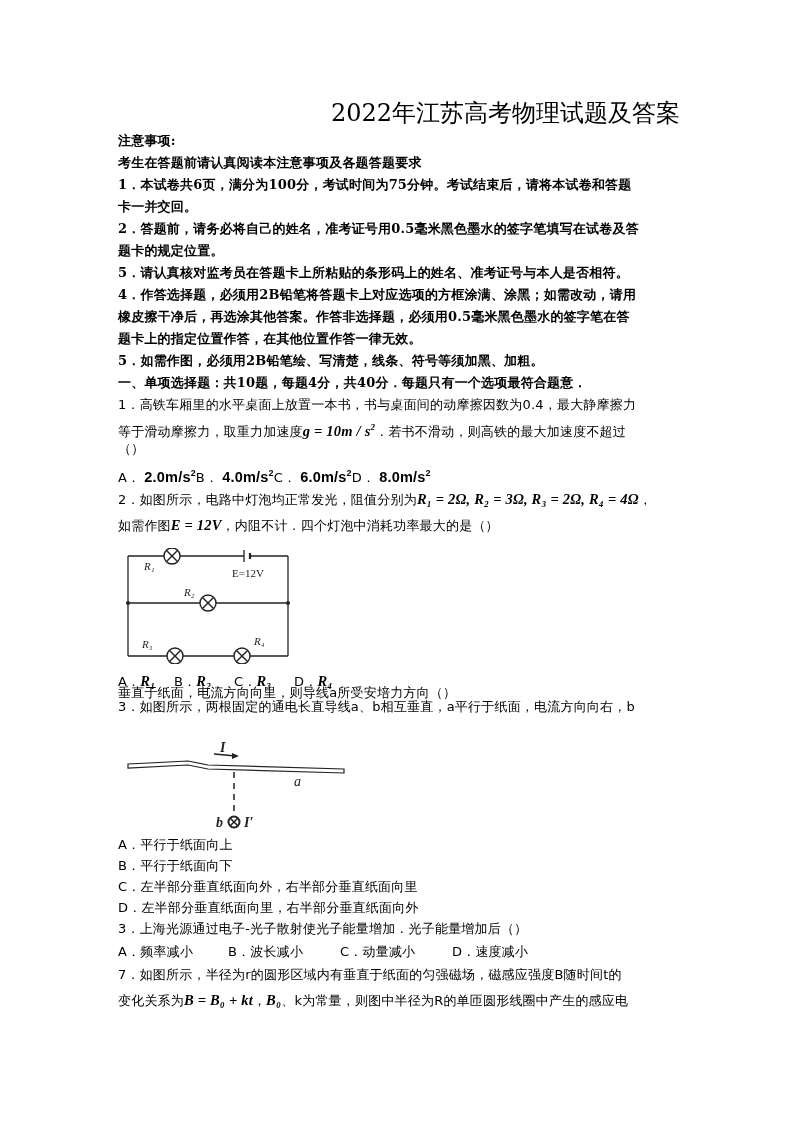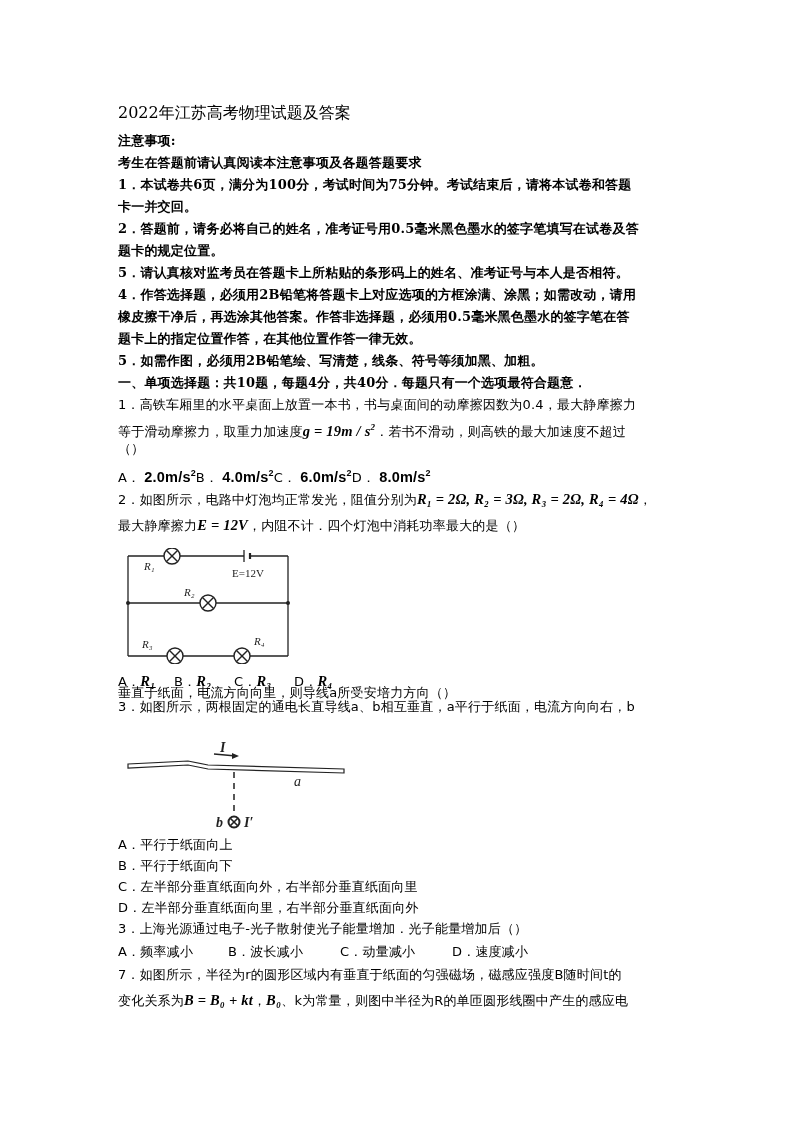--- a/index.html
+++ b/index.html
@@ -4,21 +4,21 @@
   <style>
     html, body { margin: 0; padding: 0; background: #ffffff; }
     body {
       width: 794px; height: 1123px; position: relative; overflow: hidden;
       font-family: "DejaVu Serif", "Liberation Serif", serif;
       color: #000;
     }
     .page { position: absolute; left: 118px; top: 0; width: 562px; }
     .title {
       position: absolute; left: 0; width: 562px; top: 100px;
-      text-align: left; font-size: 16px; line-height: 26px;
+      text-align: right; font-size: 24px; line-height: 26px;
       font-family: "DejaVu Serif", "Liberation Serif", serif;
     }
     .line {
       position: absolute; left: 0; white-space: nowrap;
       font-size: 13px; line-height: 22px; letter-spacing: 0.2px;
     }
     .bold { font-weight: bold; }
     .plain { font-family: "DejaVu Sans", "Liberation Sans", sans-serif; font-size: 13px; }
     .math { font-family: "Liberation Serif", "DejaVu Serif", serif; font-weight: bold; font-style: italic; font-size: 14.5px; }
     .mathu { font-family: Liberation Sans, sans-serif; font-weight: bold; font-size: 14.5px; }
@@ -41,32 +41,32 @@
   <div class="line bold" style="top:240px">题卡的规定位置。</div>
   <div class="line bold" style="top:262px">5．请认真核对监考员在答题卡上所粘贴的条形码上的姓名、准考证号与本人是否相符。</div>
   <div class="line bold" style="top:284px">4．作答选择题，必须用2B铅笔将答题卡上对应选项的方框涂满、涂黑；如需改动，请用</div>
   <div class="line bold" style="top:306px">橡皮擦干净后，再选涂其他答案。作答非选择题，必须用0.5毫米黑色墨水的签字笔在答</div>
   <div class="line bold" style="top:328px">题卡上的指定位置作答，在其他位置作答一律无效。</div>
   <div class="line bold" style="top:350px">5．如需作图，必须用2B铅笔绘、写清楚，线条、符号等须加黑、加粗。</div>
   <div class="line bold" style="top:372px">一、单项选择题：共10题，每题4分，共40分．每题只有一个选项最符合题意．</div>
 
   <div class="line plain" style="top:394px">1．高铁车厢里的水平桌面上放置一本书，书与桌面间的动摩擦因数为0.4，最大静摩擦力</div>
   <div class="line plain" style="top:416px">
-    <span>等于滑动摩擦力，取重力加速度</span><span class="math"><span>g = 19m / s</span><sup>2</sup></span><span>．若书不滑动，则高铁的最大加速度不超过</span>
+    <span>等于滑动摩擦力，取重力加速度</span><span class="math"><span>g = 10m / s</span><sup>2</sup></span><span>．若书不滑动，则高铁的最大加速度不超过</span>
   </div>
   <div class="line plain" style="top:438px">（）</div>
   <div class="line plain" style="top:462px">
     <span class="opt"><span>A．</span><span class="mathu" style="margin-left:4px"><span>2.0m/s</span><sup>2</sup></span></span><span class="opt"><span>B．</span><span class="mathu" style="margin-left:4px"><span>4.0m/s</span><sup>2</sup></span></span><span class="opt"><span>C．</span><span class="mathu" style="margin-left:4px"><span>6.0m/s</span><sup>2</sup></span></span><span class="opt"><span>D．</span><span class="mathu" style="margin-left:4px"><span>8.0m/s</span><sup>2</sup></span></span>
   </div>
 
   <div class="line plain" style="top:488px">
     <span>2．如图所示，电路中灯泡均正常发光，阻值分别为</span><span class="math">R₁ = 2Ω, R₂ = 3Ω, R₃ = 2Ω, R₄ = 4Ω</span><span>，</span>
   </div>
   <div class="line plain" style="top:514px">
-    <span>最大静摩擦力</span><span class="math">E = 12V</span><span>，内阻不计．四个灯泡中消耗功率最大的是（）</span>
+    <span>如需作图</span><span class="math">E = 12V</span><span>，内阻不计．四个灯泡中消耗功率最大的是（）</span>
   </div>
 
   <svg class="fig" style="left:6px; top:548px" width="170" height="116" viewBox="0 0 170 116">
     <g stroke="#222" stroke-width="1.3" fill="none">
 
       <line x1="4" y1="8" x2="40" y2="8"></line>
       <line x1="56" y1="8" x2="120" y2="8"></line>
       <line x1="126" y1="8" x2="164" y2="8"></line>
       <line x1="120" y1="2" x2="120" y2="14"></line>
       <line x1="126" y1="5" x2="126" y2="11" stroke-width="2.2"></line>

